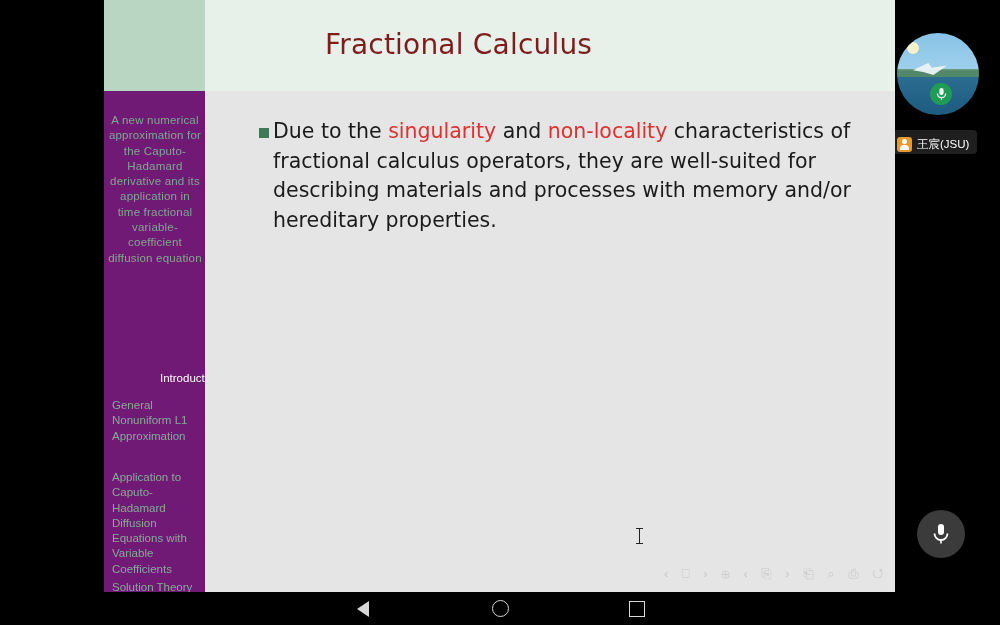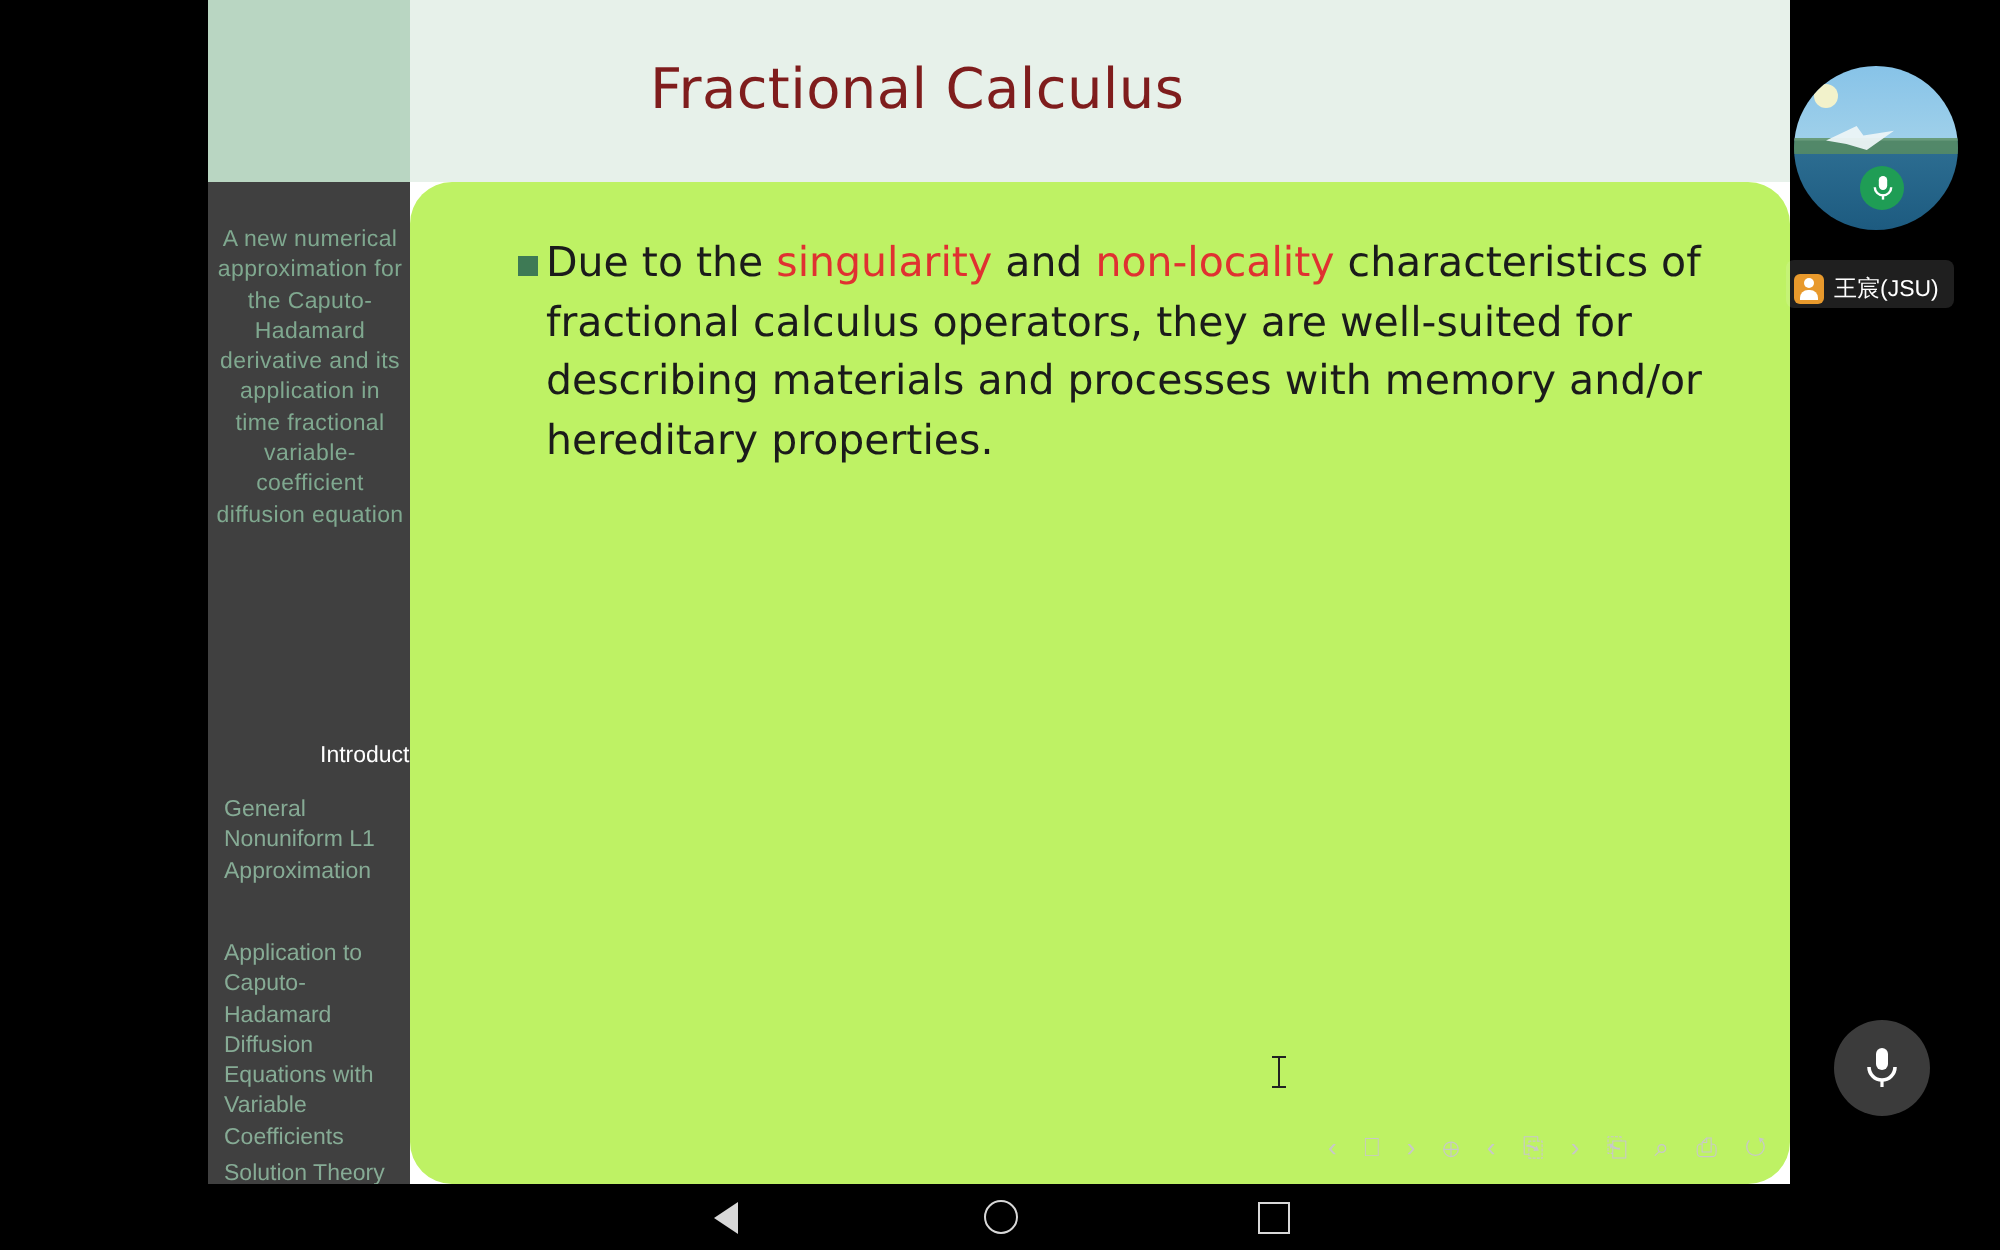--- a/index.html
+++ b/index.html
@@ -31,21 +31,21 @@
     overflow: hidden;
   }
 
   
   .slide-sidebar {
     position: absolute;
     left: 0;
     top: 0;
     width: 101px;
     height: 592px;
-    background: #404040;
+    background: #701a75;
   }
   .sidebar-top-block {
     position: absolute;
     left: 0; top: 0;
     width: 101px; height: 91px;
     background: #b9d6c2;
   }
   .sidebar-title {
     position: absolute;
     left: 4px;
@@ -94,22 +94,21 @@
     letter-spacing: .2px;
   }
 
   
   .slide-body {
     position: absolute;
     left: 101px;
     top: 91px;
     width: 690px;
     height: 501px;
-    background: #bef264;
-    border-radius: 21px;
+    background: #e5e5e5;
   }
   .bullet-list {
     position: absolute;
     left: 20px;
     top: 26px;
     width: 660px;
   }
   .bullet {
     position: relative;
     margin: 0 0 26px 0;

